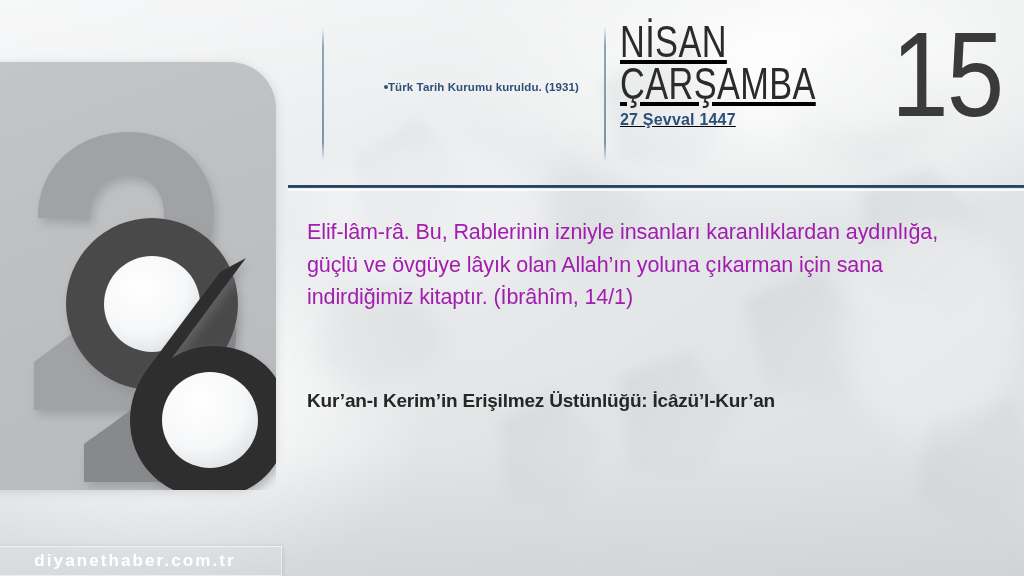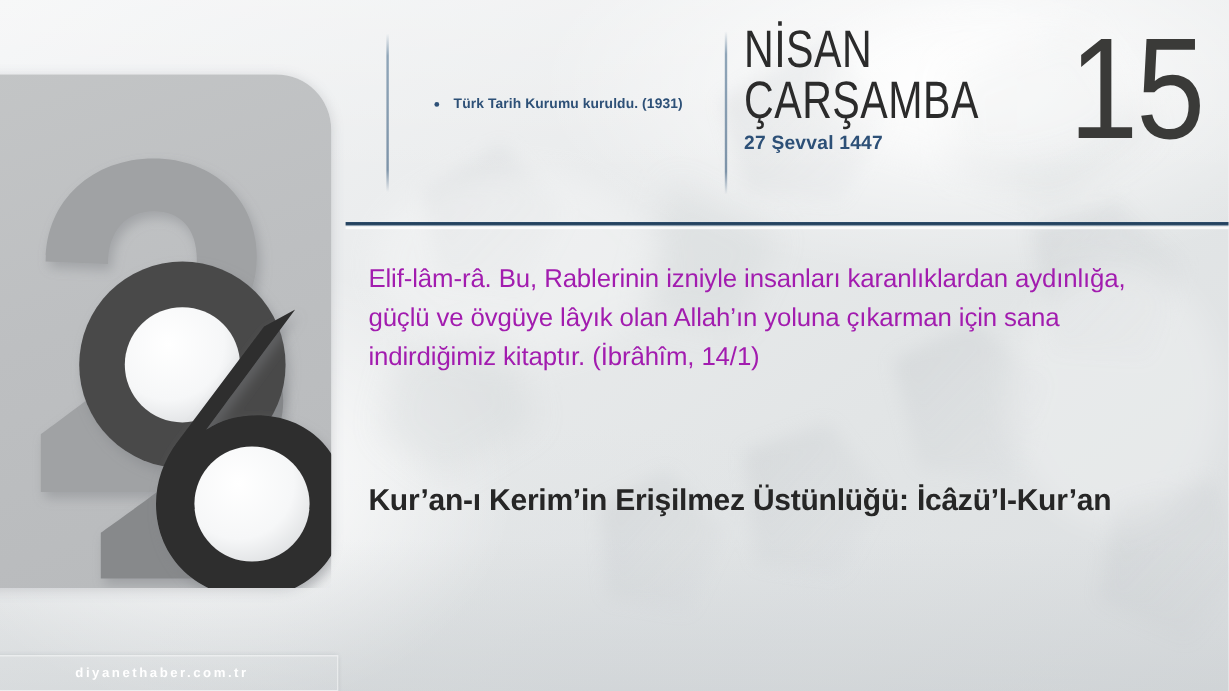--- a/index.html
+++ b/index.html
@@ -66,26 +66,26 @@
   .hdr-rule {
     position: absolute;
     width: 2px;
     background: linear-gradient(to bottom, rgba(122,146,170,0) 0%, #8fa5b8 14%, #7d93a8 86%, rgba(122,146,170,0) 100%);
   }
   .hdr-rule.r1 { left: 322px; top: 28px; height: 132px; }
   .hdr-rule.r2 { left: 604px; top: 26px; height: 136px; }
 
   .note-line {
     position: absolute;
-    left: 362px;
+    left: 384px;
     top: 80px;
     width: 220px;
     display: flex;
     align-items: flex-start;
-    gap: 12px;
+    gap: 0;
     color: #2d5077;
     font-size: 11.5px;
     font-weight: bold;
     letter-spacing: .1px;
     line-height: 1.35;
   }
   .note-bullet {
     display: inline-block;
     width: 4px; height: 4px;
     border-radius: 50%;
@@ -93,20 +93,21 @@
     margin-top: 5px;
     flex: 0 0 auto;
   }
 
   .date-block {
     position: absolute;
     left: 620px;
     top: 22px;
     width: 240px;
     text-align: left;
+    text-decoration: underline;
   }
   .month {
     font-family: "Liberation Sans Narrow", "Liberation Sans", sans-serif;
     font-size: 44px;
     line-height: .92;
     font-weight: 400;
     letter-spacing: .5px;
     color: #2b2b2b;
     transform: scaleX(.78);
     transform-origin: left center;
@@ -170,23 +171,23 @@
     top: 216px;
     width: 660px;
     font-size: 21.5px;
     line-height: 1.52;
     color: #a21caf;
     letter-spacing: -.1px;
   }
   .article-title {
     position: absolute;
     left: 307px;
-    top: 400px;
+    top: 388px;
     width: 640px;
-    font-size: 25px;
+    font-size: 19px;
     line-height: 1.42;
     font-weight: bold;
     color: #262626;
     letter-spacing: -.2px;
   }
 
   
   .footer-bar {
     position: absolute;
     left: -12px;
@@ -195,21 +196,21 @@
     height: 28px;
     background: linear-gradient(to bottom, #2e4d6d 0%, #274considered 0%, #27425d 55%, #223a52 100%);
     border: 1px solid rgba(255,255,255,.55);
     box-shadow: 0 1px 4px rgba(90,100,110,.3);
     display: flex;
     align-items: center;
     justify-content: center;
   }
   .footer-text {
     color: #ffffff;
-    font-size: 11px;
+    font-size: 17px;
     font-weight: bold;
     letter-spacing: 2.1px;
   }
 </style>
 </head>
 <body>
 
 <div id="page">
 
   <div class="bg-base"></div>

